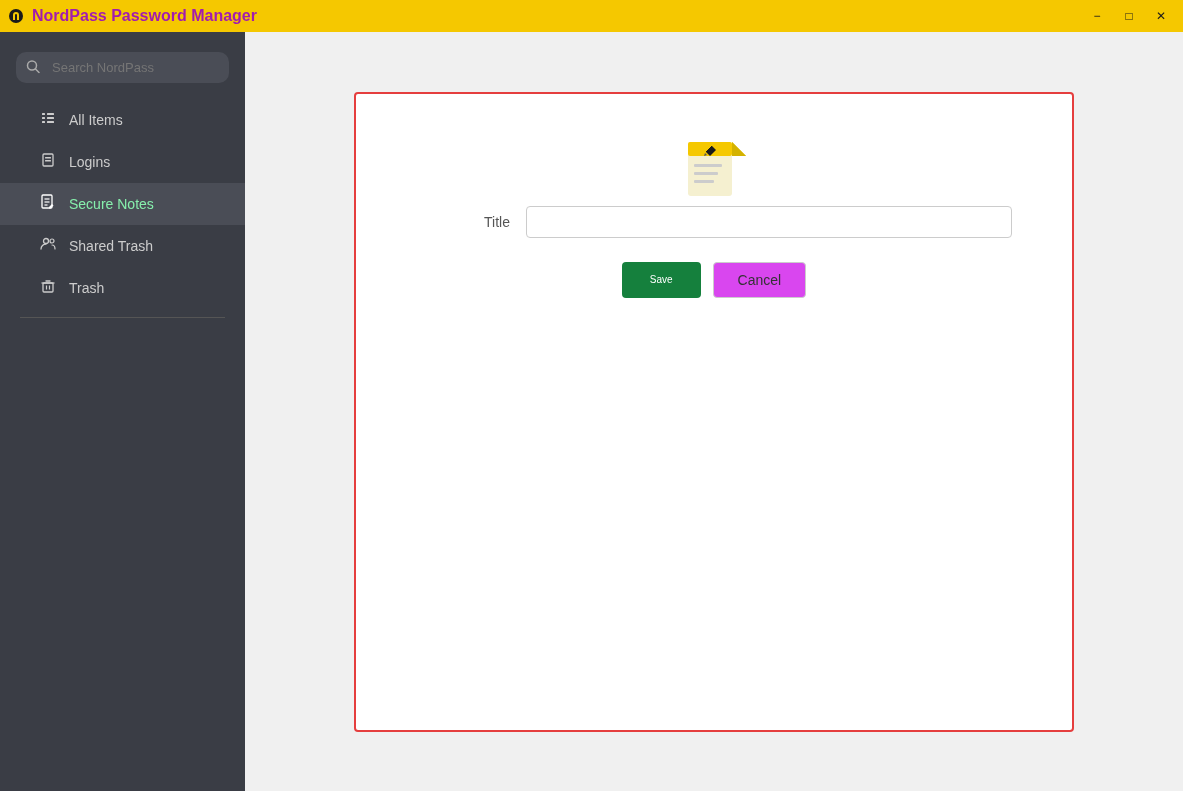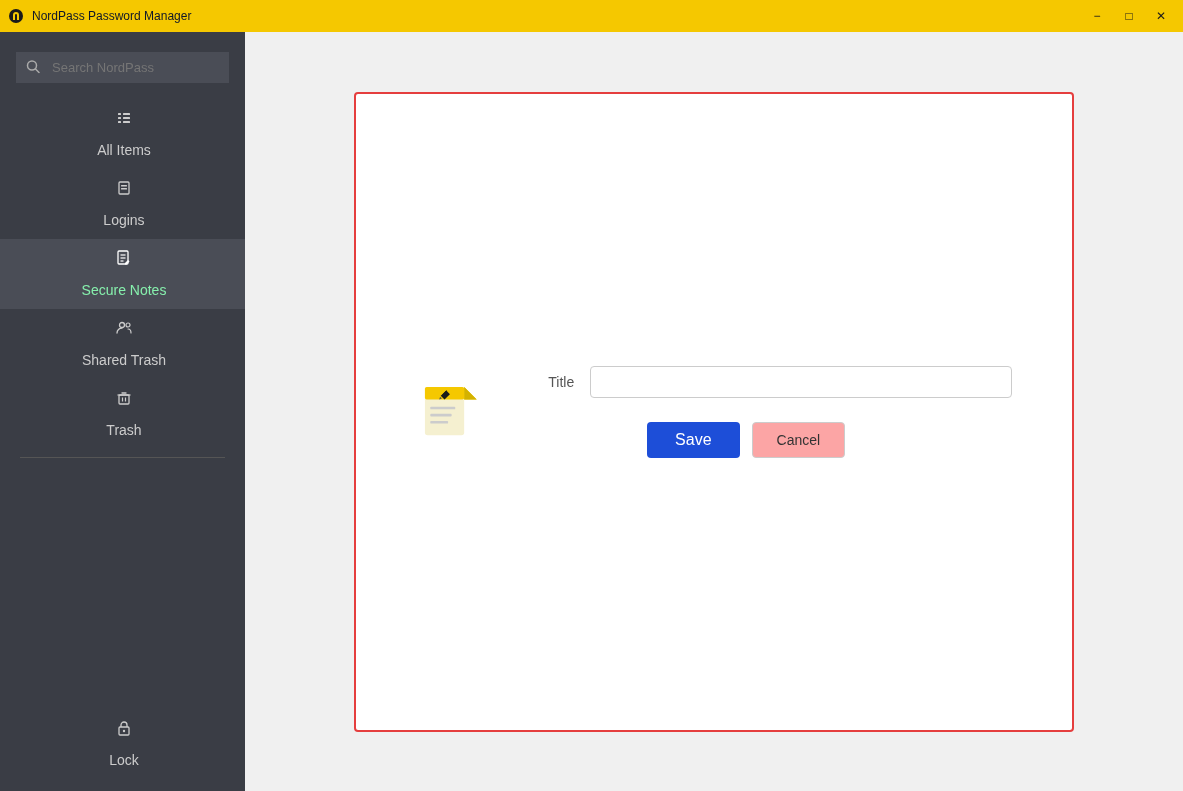--- a/index.html
+++ b/index.html
@@ -30,23 +30,23 @@
       align-items: center;
       gap: 8px;
     }
 
     .titlebar-logo {
       width: 16px;
       height: 16px;
     }
 
     .titlebar-title {
-      font-size: 12px;
-      font-weight: 400;
-      color: #0f172a;
+      font-size: 16px;
+      font-weight: 700;
+      color: #a21caf;
     }
 
     .titlebar-controls {
       display: flex;
       gap: 4px;
     }
 
     .titlebar-btn {
       width: 28px;
       height: 20px;
@@ -79,21 +79,21 @@
     }
 
     .search-container {
       padding: 8px 16px 16px;
     }
 
     .search-box {
       width: 100%;
       background: #4a4d56;
       border: none;
-      border-radius: 0;
+      border-radius: 10px;
       padding: 8px 12px 8px 36px;
       color: #ccc;
       font-size: 13px;
       outline: none;
     }
 
     .search-wrapper {
       position: relative;
     }
 
@@ -103,27 +103,26 @@
       top: 50%;
       transform: translateY(-50%);
       color: #aaa;
       font-size: 14px;
     }
 
     .nav-item {
       display: flex;
       align-items: center;
       gap: 12px;
-      padding: 11px 20px;
+      padding: 11px 36px;
       color: #ccc;
       cursor: pointer;
       font-size: 14px;
       border-left: 3px solid transparent;
       transition: background 0.1s;
-      flex-direction: column;
     }
 
     .nav-item.active {
       background: #4a4d56;
       color: #86efac;
       border-left: 3px solid transparent;
     }
 
     .nav-icon {
       font-size: 16px;
@@ -154,21 +153,21 @@
 
     
     .form-card {
       background: #fff;
       border: 2px solid #e53e3e;
       border-radius: 4px;
       width: 720px;
       min-height: 640px;
       padding: 40px 60px 40px;
       display: flex;
-      flex-direction: row;
+      flex-direction: column;
       align-items: center;
     }
 
     .form-body {
       width: 100%;
     }
 
     .form-row {
       display: flex;
       align-items: flex-start;
@@ -210,32 +209,32 @@
     }
 
     .form-actions {
       display: flex;
       gap: 12px;
       margin-top: 24px;
       justify-content: center;
     }
 
     .btn-save {
-      background: #1d4ed8;
+      background: #15803d;
       color: #fff;
       border: none;
       border-radius: 4px;
       padding: 9px 28px;
-      font-size: 16px;
+      font-size: 10px;
       cursor: pointer;
       font-weight: 500;
     }
 
     .btn-cancel {
-      background: #fca5a5;
+      background: #d946ef;
       color: #333;
       border: 1px solid #ccc;
       border-radius: 4px;
       padding: 9px 24px;
       font-size: 14px;
       cursor: pointer;
       font-weight: 500;
     }
 
     
@@ -339,30 +338,20 @@
         </svg>
       </span>
       <span>Trash</span>
     </div>
 
     <div class="nav-divider"></div>
 
 
     <div class="nav-spacer"></div>
 
-    <div class="nav-item">
-      <span class="nav-icon">
-        <svg width="16" height="16" viewBox="0 0 16 16" fill="none">
-          <rect x="3" y="7" width="10" height="8" rx="1" stroke="#ccc" stroke-width="1.3"></rect>
-          <path d="M5 7V5a3 3 0 0 1 6 0v2" stroke="#ccc" stroke-width="1.3"></path>
-          <circle cx="8" cy="11" r="1.2" fill="#ccc"></circle>
-        </svg>
-      </span>
-      <span>Lock</span>
-    </div>
   </aside>
 
   <main class="main-content">
     <div class="form-card">
 
       <svg class="note-icon-svg" viewBox="0 0 72 72" fill="none" xmlns="http://www.w3.org/2000/svg">
 
         <rect x="10" y="8" width="44" height="54" rx="3" fill="#f5f0d0"></rect>
 
         <polygon points="54,8 68,22 54,22" fill="#e8c800"></polygon>

